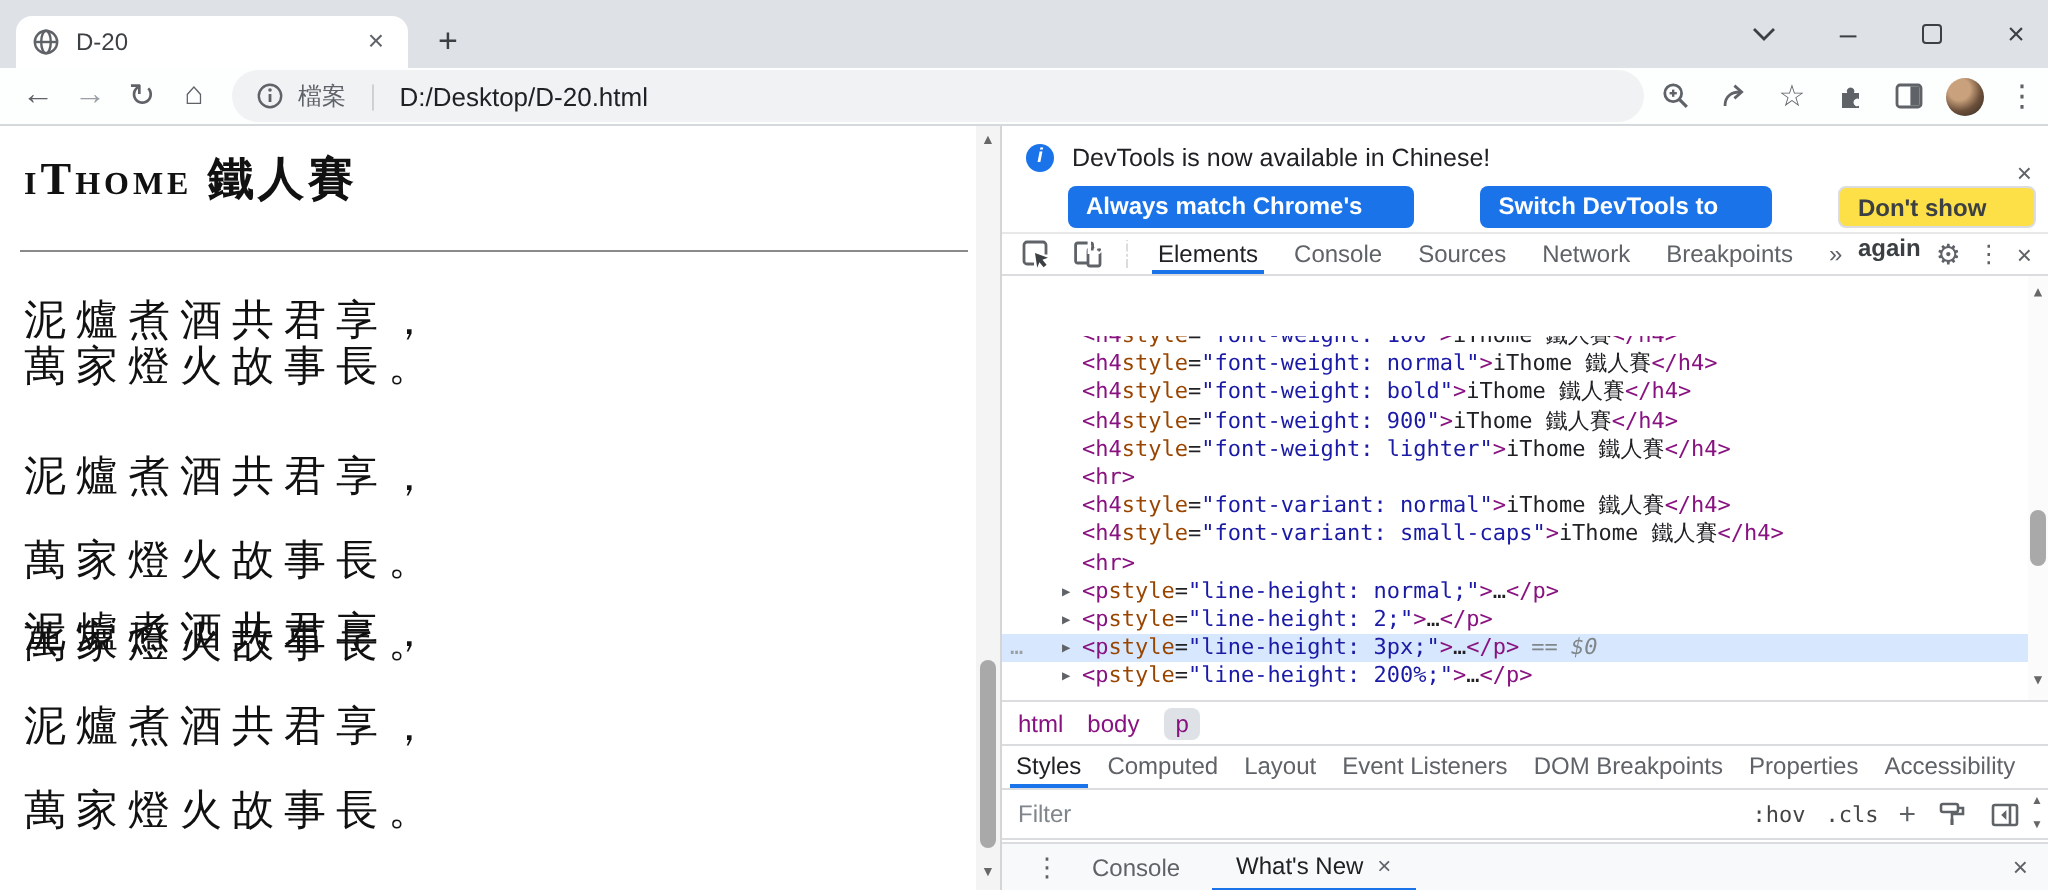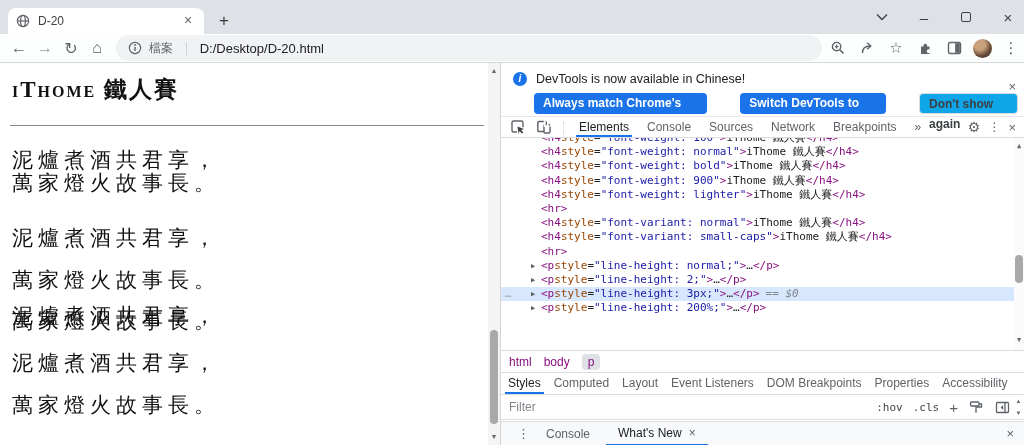--- a/index.html
+++ b/index.html
@@ -51,33 +51,33 @@
   
   .devtools { position:absolute; left:500px; top:0; width:524px; height:382px; background:#fff; border-left:1px solid #d5d5d5; }
   .dt-notif { height:54px; border-bottom:1px solid #e8e8e8; padding:4px 6px 0 6px; position:relative; }
   .notif-row1 { display:flex; align-items:center; height:24px; }
   .info-badge { width:14px; height:14px; border-radius:50%; background:#1a73e8; color:#fff; font-size:10px; font-weight:bold; font-style:italic; text-align:center; line-height:14px; margin-left:6px; flex:0 0 auto; }
   .notif-msg { font-size:12.5px; color:#202124; margin-left:9px; }
   .notif-close { position:absolute; right:8px; top:16px; font-size:13px; color:#5f6368; }
   .notif-row2 { display:flex; align-items:center; gap:6px; margin-top:2px; }
   .nbtn { height:21px; border-radius:4px; font-size:12px; font-weight:bold; padding:0 9px; line-height:20px;margin-left:27px; }
   .nbtn.blue { background:#1a73e8; color:#fff; }
-  .nbtn.plain { background:#0ea5e9; color:#3c4043; border:1px solid #dadce0; }
+  .nbtn.plain { background:#fde047; color:#3c4043; border:1px solid #dadce0; }
 
   .dt-toolbar { height:21px; border-bottom:1px solid #dadce0; display:flex; align-items:center; }
   .dtt-ic { width:18px; height:18px; display:flex; align-items:center; justify-content:center; margin-left:8px; color:#5f6368; }
   .dtt-sep { width:1px; height:14px; background:#dadce0; margin:0 6px 0 10px; }
   .dt-tab { font-size:12px; color:#5f6368; padding:0 9px; height:20px; line-height:20px; position:relative; }
   .dt-tab.selected { color:#202124; }
   .dt-tab.selected::after { content:""; position:absolute; left:6px; right:6px; bottom:0; height:2px; background:#1a73e8; }
   .dtt-right { margin-left:auto; display:flex; align-items:center; gap:8px; padding-right:8px; color:#5f6368; }
   .dtt-right .g { font-size:14px; } .dtt-right .d { font-size:12px; } .dtt-right .x { font-size:13px; }
 
   .dt-elements { height:213px; border-bottom:1px solid #dadce0; position:relative; overflow:hidden; font-family:"DejaVu Sans Mono","Liberation Mono",monospace; font-size:11px; }
-  .code-wrap { position:absolute; inset:0 10px 0 0; overflow:hidden; }
+  .code-wrap { position:absolute; inset:0 10px 0 0; overflow:hidden;margin-top:30px; }
   .code-line { position:relative; height:14.2px; line-height:14.2px; white-space:nowrap; display:flex; }
   .code-line.clipped { margin-top:-7px; }
   .code-line.selected { background:#d7e7fd; }
   .indent { flex:0 0 auto; display:inline-block; }
   .arrow { flex:0 0 auto; width:10px; font-size:7px; color:#5f6368; text-align:left; line-height:14.2px; }
   .row-marker { position:absolute; left:4px; top:0; color:#9aa0a6; letter-spacing:1px; }
   .tk-tag { color:#881280; } .tk-attr { color:#994500; } .tk-val { color:#1a1aa6; }
   .tk-txt { color:#202124; } .tk-pun { color:#202124; }
   .tk-suf { color:#80868b; font-style:italic; margin-left:6px; }
   .el-scroll { right:0; width:10px; background:#fbfbfb; }

